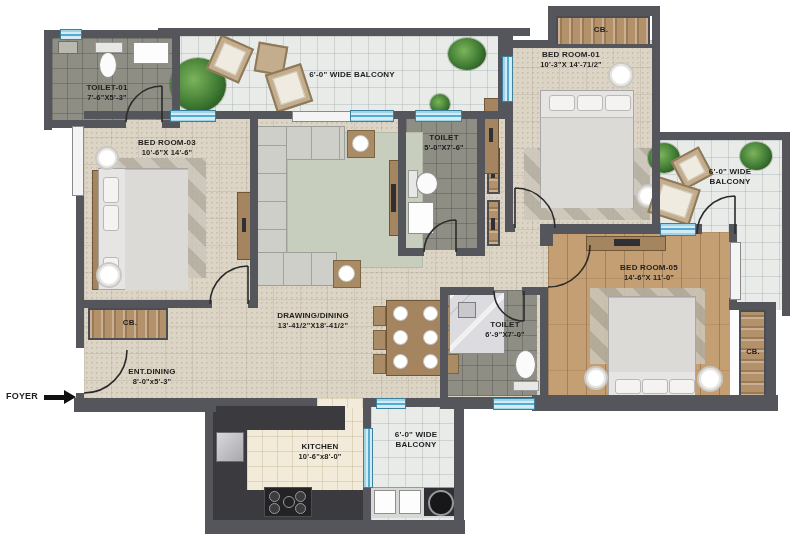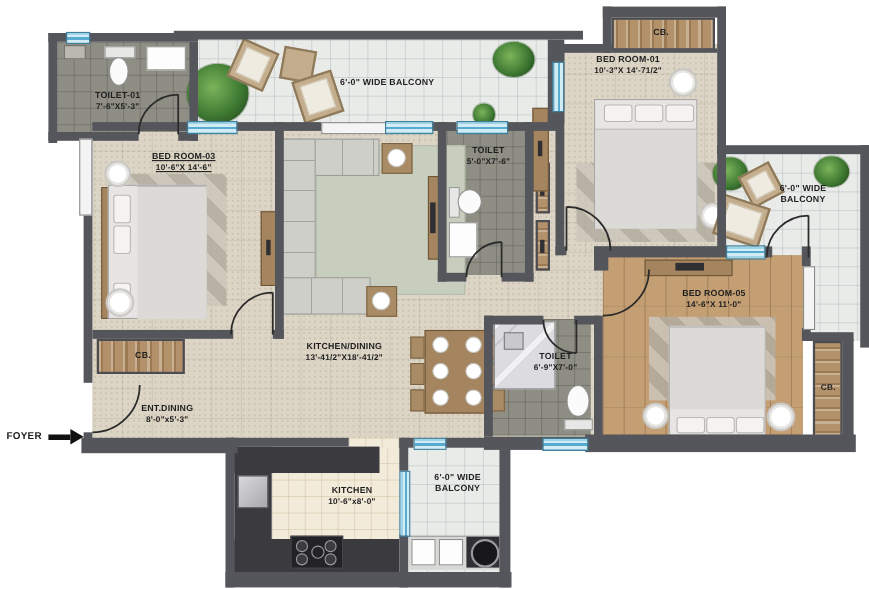--- a/index.html
+++ b/index.html
@@ -298,42 +298,42 @@
   <div class="abs arrow-shaft" style="left:44px;top:395px;width:20px;height:5px;"></div>
   <div class="abs arrow-head" style="left:64px;top:390px;"></div>
 
   <div class="lbl" style="left:107px;top:92px;">
     <div>TOILET-01</div>
     <div class="dims">7'-6"X5'-3"</div>
   </div>
   <div class="lbl" style="left:352px;top:75px;">
     <div>6'-0" WIDE BALCONY</div>
   </div>
-  <div class="lbl" style="left:167px;top:147px;text-decoration:underline;">
+  <div class="lbl" style="left:167px;top:147px;">
     <div>BED ROOM-03</div>
     <div class="dims">10'-6"X 14'-6"</div>
   </div>
   <div class="lbl" style="left:571px;top:59px;">
     <div>BED ROOM-01</div>
     <div class="dims">10'-3"X 14'-71/2"</div>
   </div>
   <div class="lbl" style="left:444px;top:142px;">
     <div>TOILET</div>
     <div class="dims">5'-0"X7'-6"</div>
   </div>
   <div class="lbl" style="left:730px;top:176px;">
     <div>6'-0" WIDE</div>
     <div>BALCONY</div>
   </div>
   <div class="lbl" style="left:649px;top:272px;">
     <div>BED ROOM-05</div>
     <div class="dims">14'-6"X 11'-0"</div>
   </div>
   <div class="lbl" style="left:313px;top:320px;">
-    <div>KITCHEN/DINING</div>
+    <div>DRAWING/DINING</div>
     <div class="dims">13'-41/2"X18'-41/2"</div>
   </div>
   <div class="lbl" style="left:505px;top:329px;">
     <div>TOILET</div>
     <div class="dims">6'-9"X7'-0"</div>
   </div>
   <div class="lbl" style="left:152px;top:376px;">
     <div>ENT.DINING</div>
     <div class="dims">8'-0"x5'-3"</div>
   </div>

